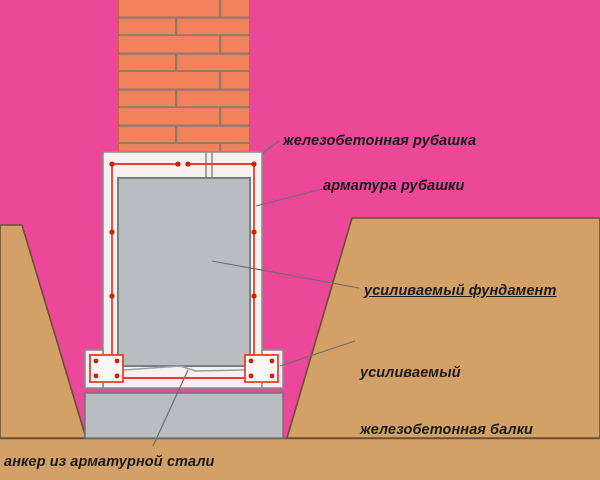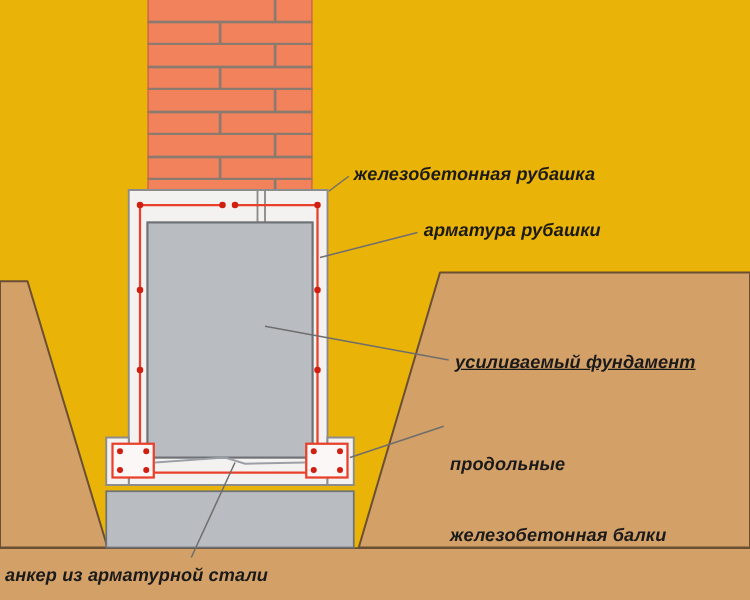--- a/index.html
+++ b/index.html
@@ -5,21 +5,21 @@
   html, body {
     margin: 0;
     padding: 0;
     background: #ffffff;
   }
   #stage {
     position: relative;
     width: 600px;
     height: 480px;
     overflow: hidden;
-    background: #eab308;
+    background: #ec4899;
     font-family: "Liberation Sans", sans-serif;
   }
   #diagram {
     position: absolute;
     left: 0;
     top: 0;
     width: 600px;
     height: 480px;
   }
   .lbl {
@@ -27,21 +27,21 @@
     font-family: "Liberation Sans", sans-serif;
     font-style: italic;
     font-weight: bold;
     font-size: 14.5px;
     color: #1a1a1a;
     white-space: pre;
     line-height: 19px;
     letter-spacing: 0.1px;
   }
   #lbl-jacket   { left: 283px; top: 131px; }
-  #lbl-rebar    { left: 339px; top: 176px; }
+  #lbl-rebar    { left: 323px; top: 176px; }
   #lbl-found    { left: 364px; top: 281px; text-decoration: underline; }
   #lbl-beams    { left: 360px; top: 325px; }
   #lbl-anchor   { left: 4px;  top: 452px; }
 </style>
 </head>
 <body>
 
 <div id="stage">
 
   <svg id="diagram" viewBox="0 0 600 480">
@@ -153,19 +153,19 @@
     </g>
   </svg>
 
   <div class="lbl" id="lbl-jacket">железобетонная рубашка</div>
 
   <div class="lbl" id="lbl-rebar">арматура рубашки</div>
 
   <div class="lbl" id="lbl-found">усиливаемый фундамент</div>
 
   <div class="lbl" id="lbl-beams">
-    <div>продольные</div>
+    <div>усиливаемый</div>
     <div>железобетонная балки</div>
   </div>
 
   <div class="lbl" id="lbl-anchor">анкер из арматурной стали</div>
 
 </div>
 
 </body></html>

